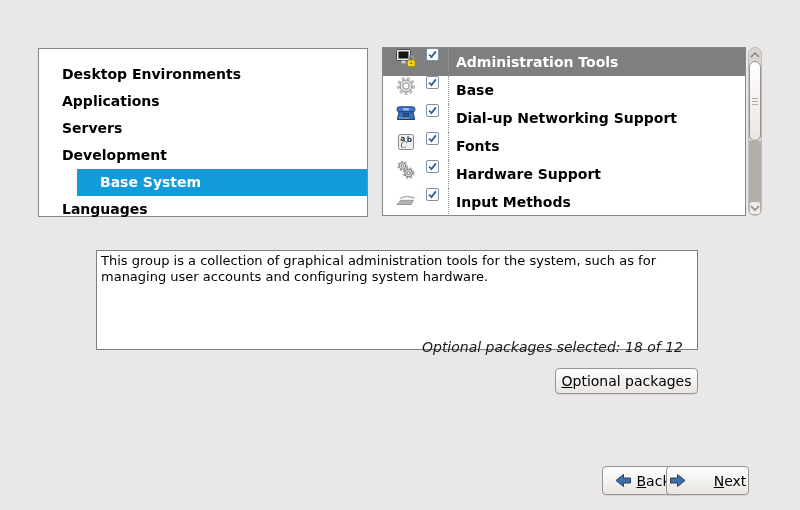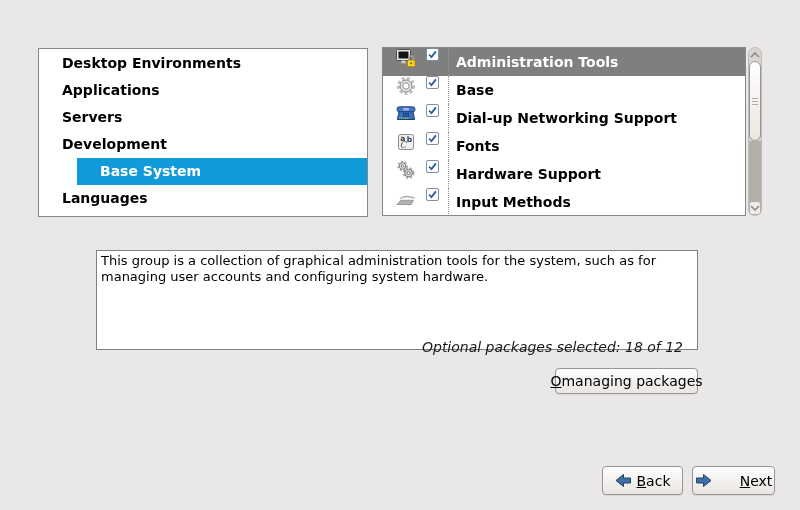--- a/index.html
+++ b/index.html
@@ -4,21 +4,21 @@
 <style>
   * { margin:0; padding:0; box-sizing:border-box; }
   html,body { background:#e9e7e7; }
   #stage {
     position:relative; width:800px; height:510px; background:#e9e7e7;
     font-family:"DejaVu Sans","Liberation Sans",sans-serif; overflow:hidden;
   }
   
   .cat-panel {
     position:absolute; left:38px; top:48px; width:330px; height:169px;
-    background:#ffffff; border:1px solid #868686; padding-top:1px;
+    background:#ffffff; border:1px solid #868686; padding-top:12px;
   }
   .cat-row {
     height:27px; line-height:27px; padding-left:23px;
     font-size:14px; font-weight:bold; color:#000; white-space:nowrap;
   }
   .cat-row.selected { background:#129bdb; color:#ffffff;margin-left:38px; }
   
   .grp-panel {
     position:absolute; left:382px; top:47px; width:364px; height:169px;
     background:#ffffff; border:1px solid #868686; overflow:hidden;
@@ -78,21 +78,21 @@
   .btn {
     position:absolute; display:flex; align-items:center; justify-content:center; gap:5px;
     background:linear-gradient(#fefefe,#e9e6e2);
     border:1px solid #99958f; border-radius:4px;
     font-size:14px; color:#000; cursor:default; white-space:nowrap;
     box-shadow:0 1px 1px rgba(0,0,0,0.08);
   }
   .btn .u { text-decoration:underline; }
   .btn-optional { left:555px; top:368px; width:143px; height:26px; }
   .btn-back { left:602px; top:466px; width:81px; height:29px; }
-  .btn-next { left:692px; top:466px; width:83px; height:29px;gap:28px; }
+  .btn-next { left:666px; top:466px; width:83px; height:29px;gap:28px; }
   .arrow-ic svg { display:block; width:17px; height:15px; }
 </style>
 </head>
 <body>
 
 <div id="stage">
 
   <div class="cat-panel">
     <div class="cat-row">Desktop Environments</div>
     <div class="cat-row">Applications</div>
@@ -239,21 +239,21 @@
           <polyline class="chev" points="1,1 5,5 9,1"></polyline>
         </svg>
     </div>
   </div>
 
   <div class="descbox">This group is a collection of graphical administration tools for the system, such as for managing user accounts and configuring system hardware.</div>
 
   <div class="status">Optional packages selected: 18 of 12</div>
 
   <div class="btn btn-optional">
-    <span><span class="u">O</span><span>managing packages</span></span>
+    <span><span class="u">O</span><span>ptional packages</span></span>
   </div>
 
   <div class="btn btn-back">
     <span class="arrow-ic">
       <svg viewBox="0 0 17 15">
         <path d="M8.5 1.5 v3.5 h7 v5 h-7 v3.5 L1 7.5 Z" fill="#3d6fa8" stroke="#24425e" stroke-width="1"></path>
       </svg>
     </span>
     <span><span class="u">B</span><span>ack</span></span>
   </div>

